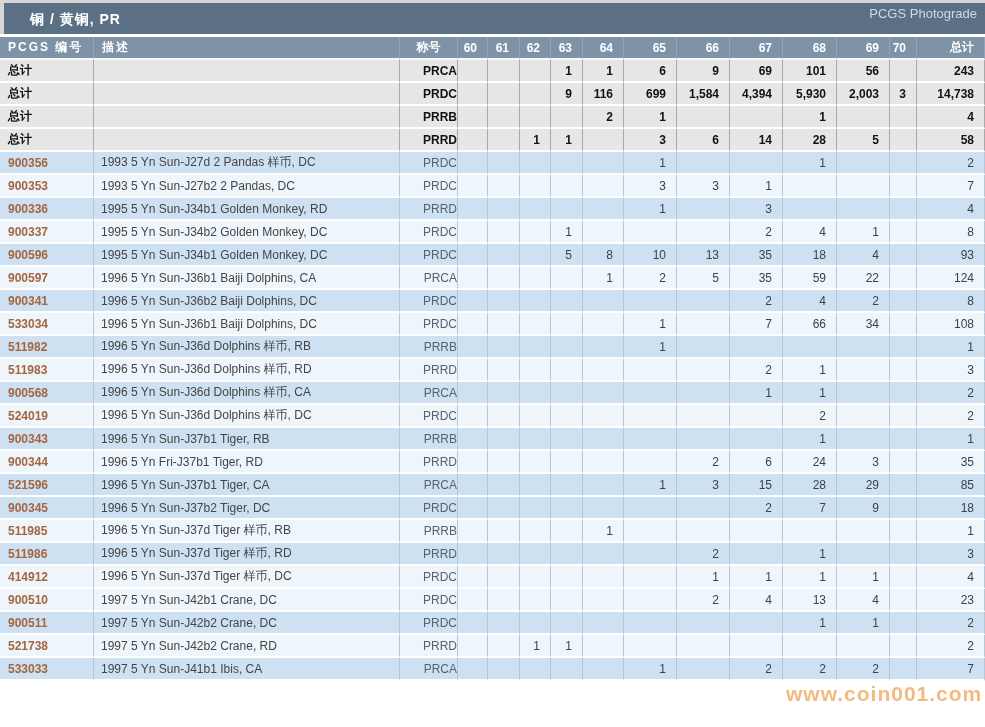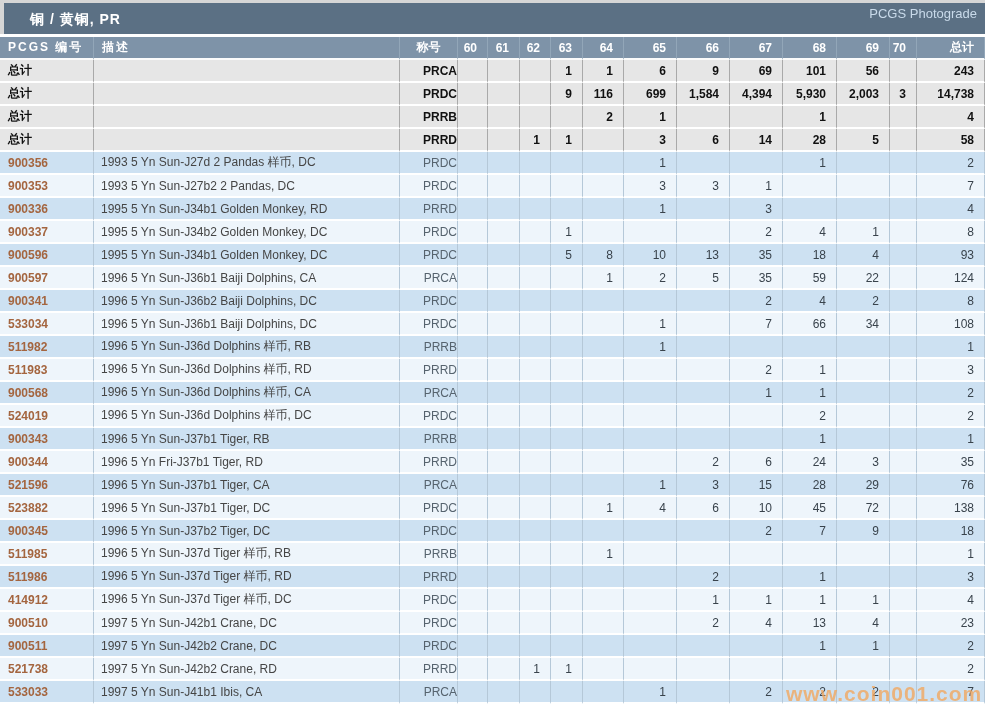--- a/index.html
+++ b/index.html
@@ -400,38 +400,21 @@
           <td class="c-grade"></td>
           <td class="c-grade"></td>
           <td class="c-grade"></td>
           <td class="c-grade"></td>
           <td class="c-grade">1</td>
           <td class="c-grade">3</td>
           <td class="c-grade">15</td>
           <td class="c-grade">28</td>
           <td class="c-grade">29</td>
           <td class="c-grade"></td>
-          <td class="c-total">76</td>
-        </tr>
-        <tr class="even">
-          <td class="c-num"><a href="#">523882</a></td>
-          <td class="c-desc">1996 5 Yn Sun-J37b1 Tiger, DC</td>
-          <td class="c-des">PRDC</td>
-          <td class="c-grade"></td>
-          <td class="c-grade"></td>
-          <td class="c-grade"></td>
-          <td class="c-grade"></td>
-          <td class="c-grade">1</td>
-          <td class="c-grade">4</td>
-          <td class="c-grade">6</td>
-          <td class="c-grade">10</td>
-          <td class="c-grade">45</td>
-          <td class="c-grade">72</td>
-          <td class="c-grade"></td>
-          <td class="c-total">138</td>
+          <td class="c-total">85</td>
         </tr>
         <tr class="odd">
           <td class="c-num"><a href="#">900345</a></td>
           <td class="c-desc">1996 5 Yn Sun-J37b2 Tiger, DC</td>
           <td class="c-des">PRDC</td>
           <td class="c-grade"></td>
           <td class="c-grade"></td>
           <td class="c-grade"></td>
           <td class="c-grade"></td>
           <td class="c-grade"></td>

